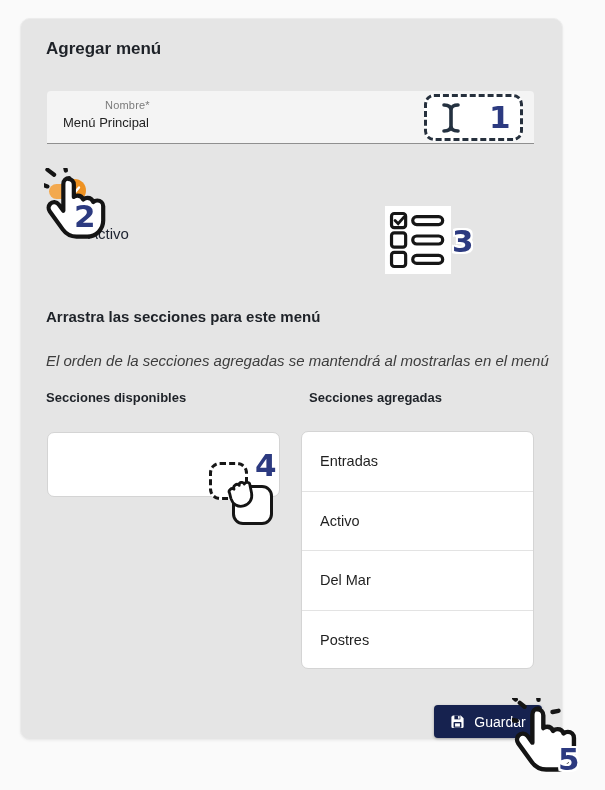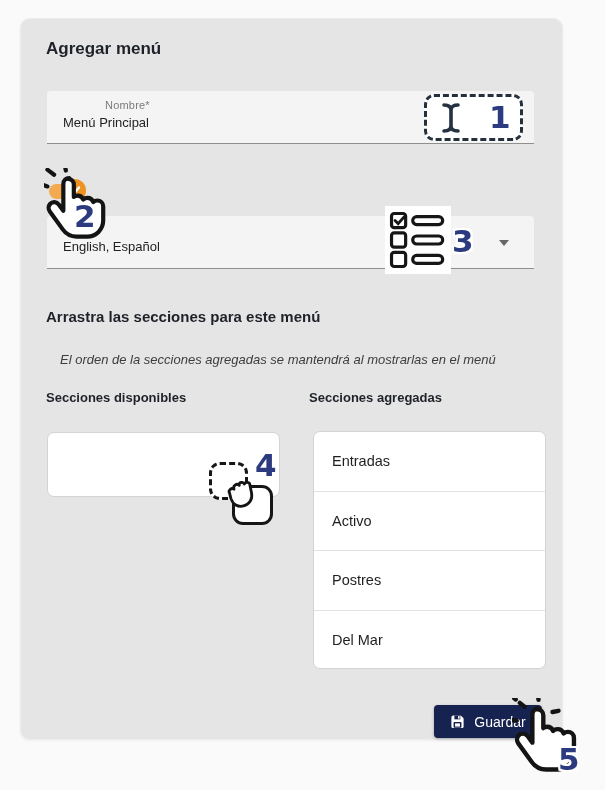--- a/index.html
+++ b/index.html
@@ -27,28 +27,28 @@
 
   .toggle-track { position:absolute; left:28px; top:165px; width:34px; height:15px;
                   background:#f3a94f; border-radius:8px; }
   .toggle-thumb { position:absolute; left:42px; top:160px; width:23px; height:23px;
                   background:#ee9222; border-radius:50%; display:flex;
                   align-items:center; justify-content:center; }
   .toggle-label { position:absolute; left:67px; top:164px; font-size:15px;
                   font-weight:500; color:#1c2230;margin-top:42px; }
 
   .drag-heading { position:absolute; left:25px; top:289px; font-size:15px; font-weight:700; color:#1e2228; }
-  .drag-note { position:absolute; left:39px; top:333px; font-size:13px; font-style:italic; color:#3d3d3d; }
+  .drag-note { position:absolute; left:25px; top:333px; font-size:15px; font-style:italic; color:#3d3d3d; }
   .col-label { position:absolute; top:371px; font-size:13px; font-weight:700; color:#1e2228; }
   .col-label-left { left:25px; }
   .col-label-right { left:288px; }
 
   .box { position:absolute; background:#fff; border:1px solid #d4d4d4; border-radius:7px; }
   .box-available { left:26px; top:413px; width:233px; height:65px; }
-  .box-added { left:280px; top:412px; width:233px; height:238px;margin-left:12px; }
+  .box-added { left:280px; top:412px; width:233px; height:238px; }
   .list-item { height:59.5px; display:flex; align-items:center; padding-left:18px;
                font-size:14.5px; color:#1f1f1f; border-bottom:1px solid #e3e3e3; cursor:grab; }
   .list-item:last-child { border-bottom:none; }
 
   .save-btn { position:absolute; left:413px; top:686px; width:108px; height:33px;
               background:#16224f; color:#fff; border:none; border-radius:4px;
               display:flex; align-items:center; justify-content:center; gap:9px;
               font-size:14px; cursor:pointer; box-shadow:0 1px 3px rgba(0,0,0,0.3); }
 
   
@@ -91,45 +91,41 @@
     </div>
 
     <div class="toggle-track"></div>
     <div class="toggle-thumb">
       <svg width="13" height="13" viewBox="0 0 13 13">
           <path d="M2.5 7 l3 3 L11 3.5" stroke="#fff" stroke-width="2.4" fill="none" stroke-linecap="round" stroke-linejoin="round"></path>
         </svg>
     </div>
     <span class="toggle-label">Activo</span>
 
-    <div class="filled-field select-field">
-      <div class="field-value select-value">English, Español</div>
-      <div class="select-arrow"></div>
-    </div>
 
     <h2 class="drag-heading">Arrastra las secciones para este menú</h2>
     <p class="drag-note">El orden de la secciones agregadas se mantendrá al mostrarlas en el menú</p>
 
     <div class="col-label col-label-left">Secciones disponibles</div>
     <div class="col-label col-label-right">Secciones agregadas</div>
 
     <div class="box box-available"></div>
 
     <div class="box box-added">
       <div class="list-item">
           <span>Entradas</span>
         </div>
       <div class="list-item">
           <span>Activo</span>
         </div>
       <div class="list-item">
-          <span>Postres</span>
+          <span>Del Mar</span>
         </div>
       <div class="list-item">
-          <span>Del Mar</span>
+          <span>Postres</span>
         </div>
     </div>
 
     <button class="save-btn">
       <span style="display:flex;">
         <svg width="15" height="15" viewBox="0 0 16 16">
           <path d="M2.5 1.5 h9 l3 3 v9 a1.5 1.5 0 0 1 -1.5 1.5 h-10 a1.5 1.5 0 0 1 -1.5 -1.5 v-10 a1.5 1.5 0 0 1 1.5 -1.5 z" fill="#fff"></path>
           <rect x="4.7" y="1.5" width="6.3" height="4.2" fill="#16224f"></rect>
           <rect x="8.6" y="2.2" width="1.7" height="2.8" fill="#fff"></rect>
           <rect x="3.8" y="8.6" width="8.4" height="6" rx="0.8" fill="#16224f"></rect>

